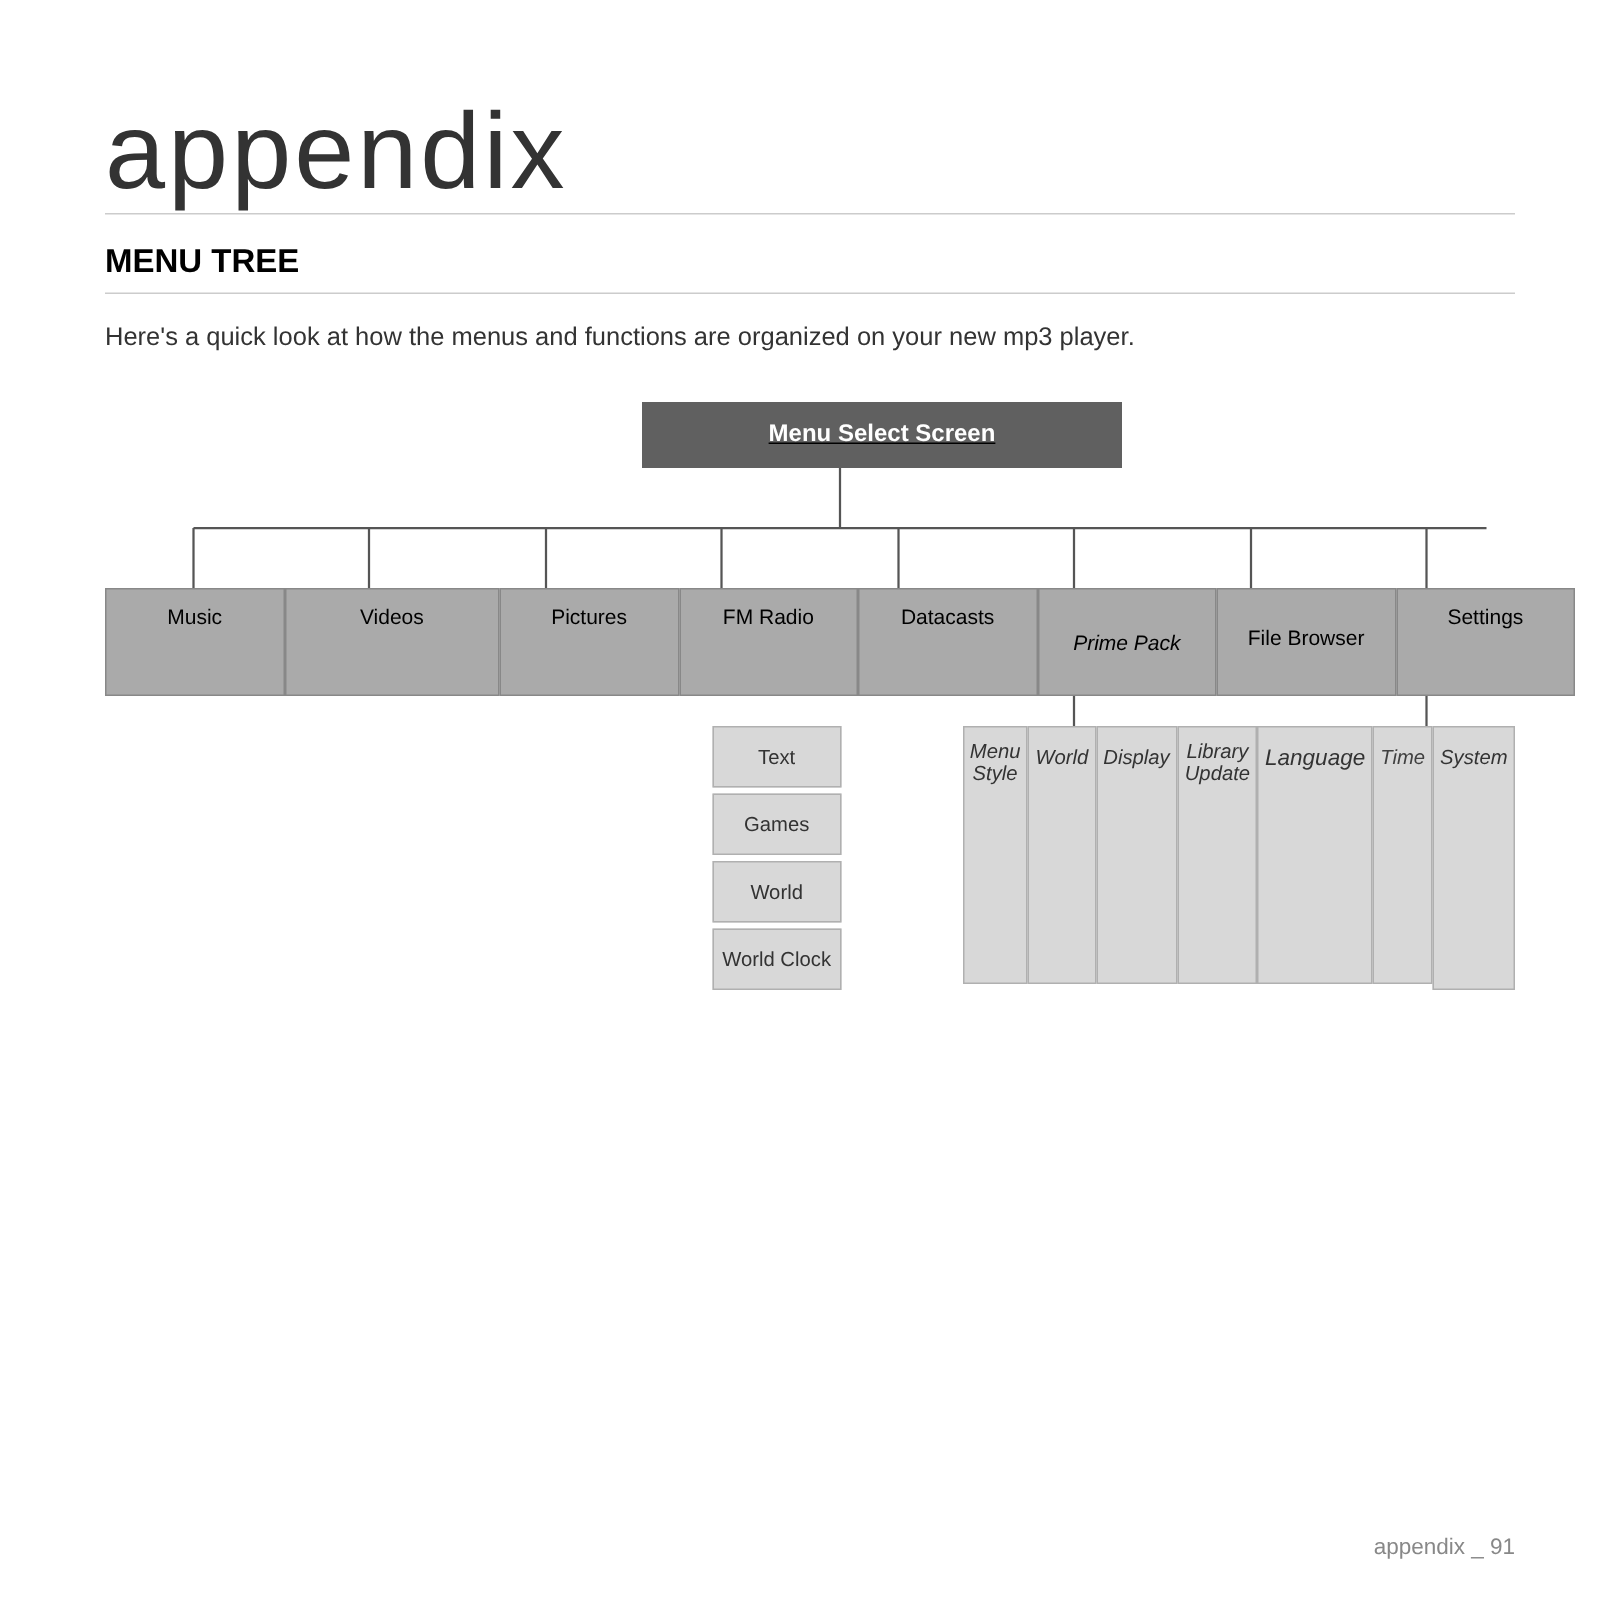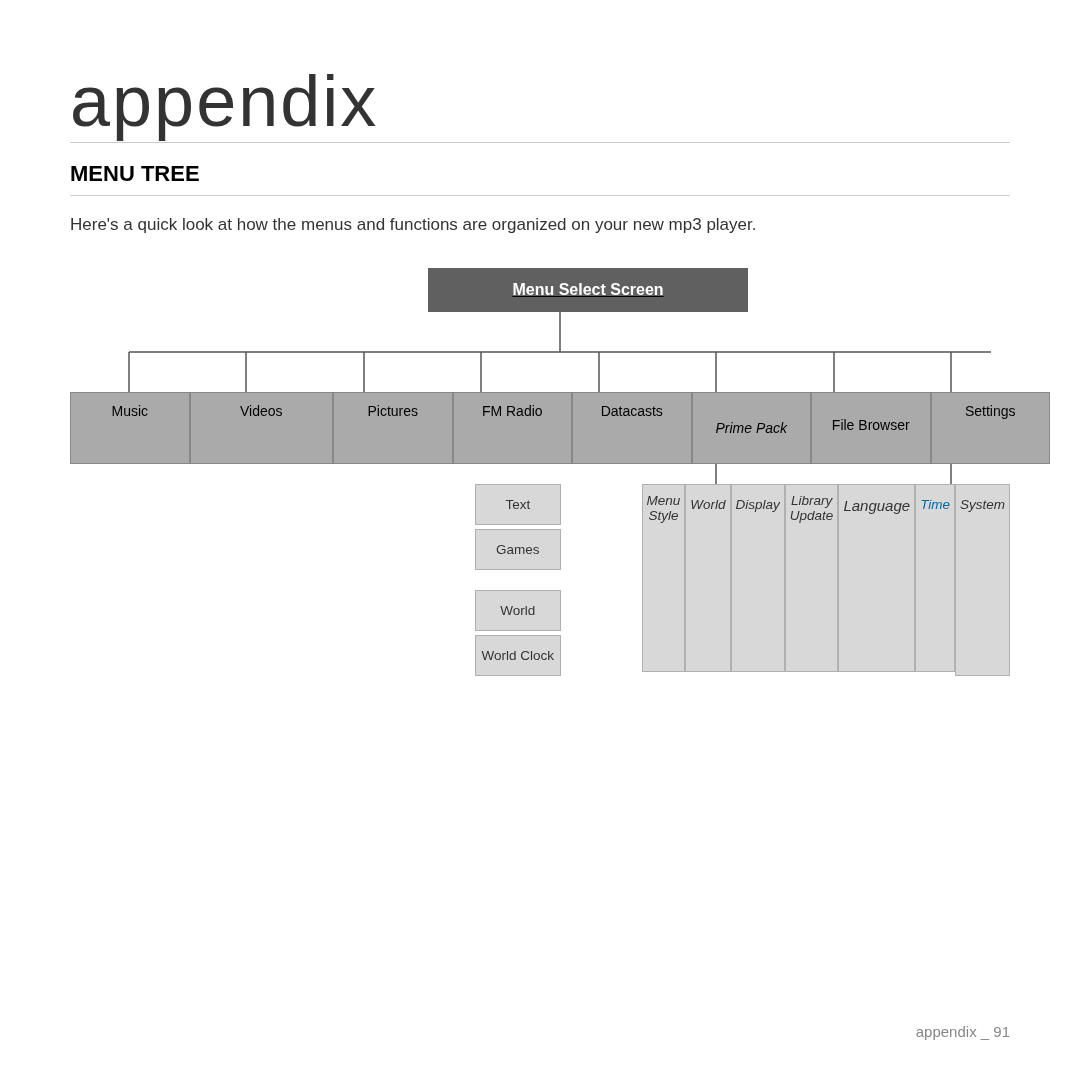--- a/index.html
+++ b/index.html
@@ -123,34 +123,34 @@
     <div style="display:flex; width:940px;">
 
       <div style="flex:1;"></div>
       <div style="flex:1;"></div>
       <div style="flex:1;"></div>
       <div style="flex:1;"></div>
       <div style="flex:1;"></div>
 
       <div style="flex:1; display:flex; flex-direction:column; align-items:stretch;">
         <div style="background:#d8d8d8;color:#333;font-size:13.5px;padding:12px 4px;text-align:center;border:1px solid #b0b0b0;margin-bottom:4px;">Text</div>
-        <div style="background:#d8d8d8;color:#333;font-size:13.5px;padding:12px 20px;text-align:center;border:1px solid #b0b0b0;margin-bottom:20px;">Games</div>
+        <div style="background:#d8d8d8;color:#333;font-size:13.5px;padding:12px 20px;text-align:center;border:1px solid #b0b0b0;margin-bottom:4px;">Games</div>
         <div style="background:#d8d8d8;color:#333;font-size:13.5px;padding:12px 4px;text-align:center;border:1px solid #b0b0b0;margin-bottom:4px;">World</div>
         <div style="background:#d8d8d8;color:#333;font-size:13.5px;padding:12px 4px;text-align:center;border:1px solid #b0b0b0;">World Clock</div>
       </div>
 
       <div style="flex:1;"></div>
 
       <div style="flex:1; display:flex; flex-direction:row; align-items:stretch;font-style:italic;">
         <div style="background:#d8d8d8;color:#333;font-size:13.5px;padding:8px 4px;text-align:center;border:1px solid #b0b0b0;margin-bottom:4px;">Menu Style</div>
         <div style="background:#d8d8d8;color:#333;font-size:13.5px;padding:12px 4px;text-align:center;border:1px solid #b0b0b0;margin-bottom:4px;">World</div>
         <div style="background:#d8d8d8;color:#333;font-size:13.5px;padding:12px 4px;text-align:center;border:1px solid #b0b0b0;margin-bottom:4px;">Display</div>
         <div style="background:#d8d8d8;color:#333;font-size:13.5px;padding:8px 4px;text-align:center;border:1px solid #b0b0b0;margin-bottom:4px;">Library Update</div>
         <div style="background:#d8d8d8;color:#333;font-size:15px;padding:12px 4px;text-align:center;border:1px solid #b0b0b0;margin-bottom:4px;">Language</div>
-        <div style="background:#d8d8d8;color:#0369a1;font-size:13.5px;padding:12px 4px;text-align:right;border:1px solid #b0b0b0;margin-bottom:4px;">Time</div>
+        <div style="background:#d8d8d8;color:#404040;font-size:13.5px;padding:12px 4px;text-align:right;border:1px solid #b0b0b0;margin-bottom:4px;">Time</div>
         <div style="background:#d8d8d8;color:#333;font-size:13.5px;padding:12px 4px;text-align:center;border:1px solid #b0b0b0;">System</div>
       </div>
     </div>
 
   </div>
 
 </div>
 
 <div class="footer">appendix _ 91</div>
 

